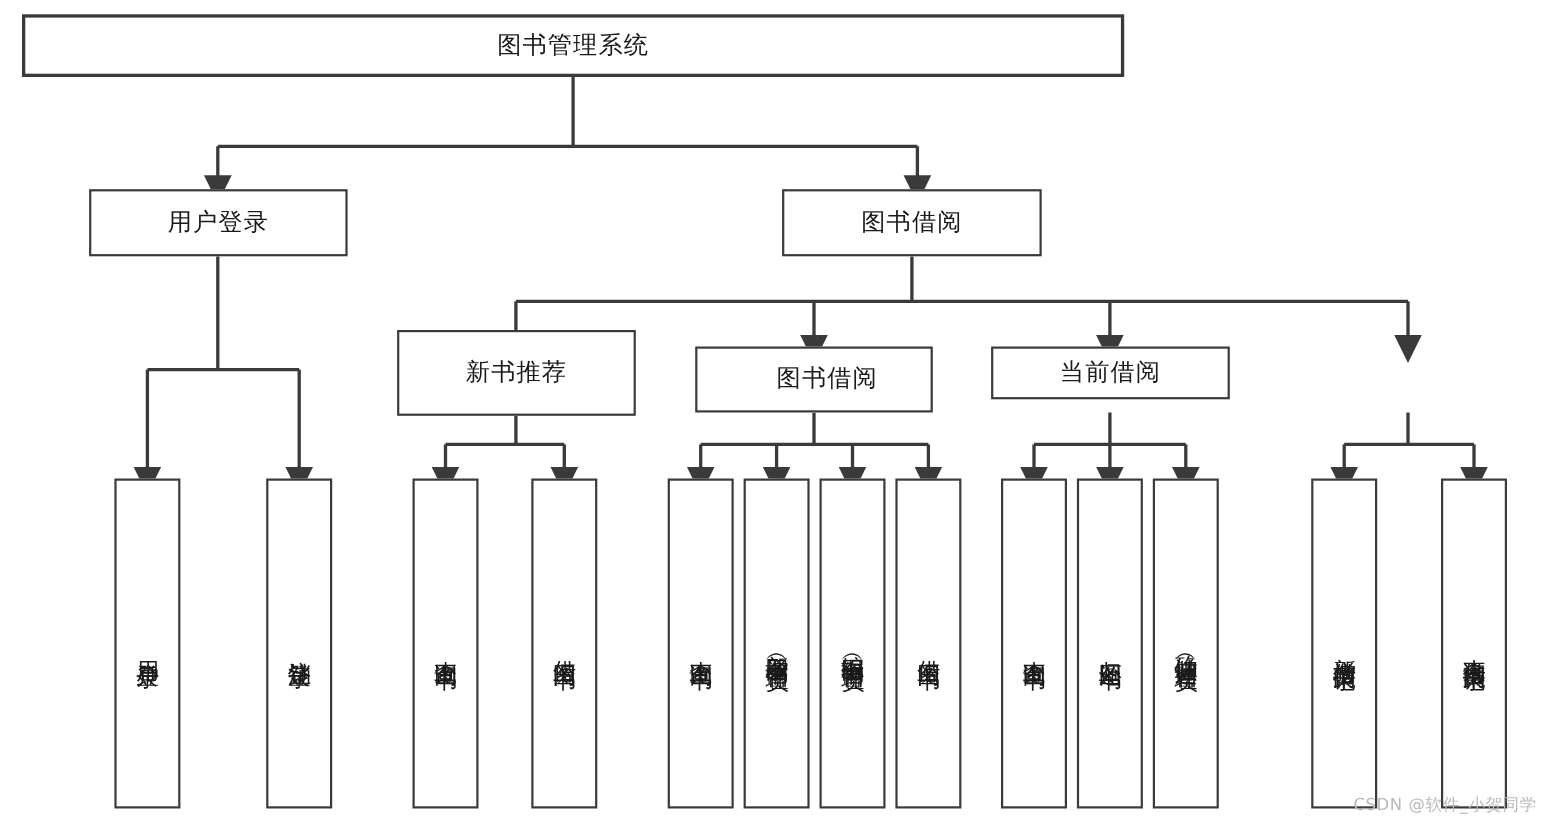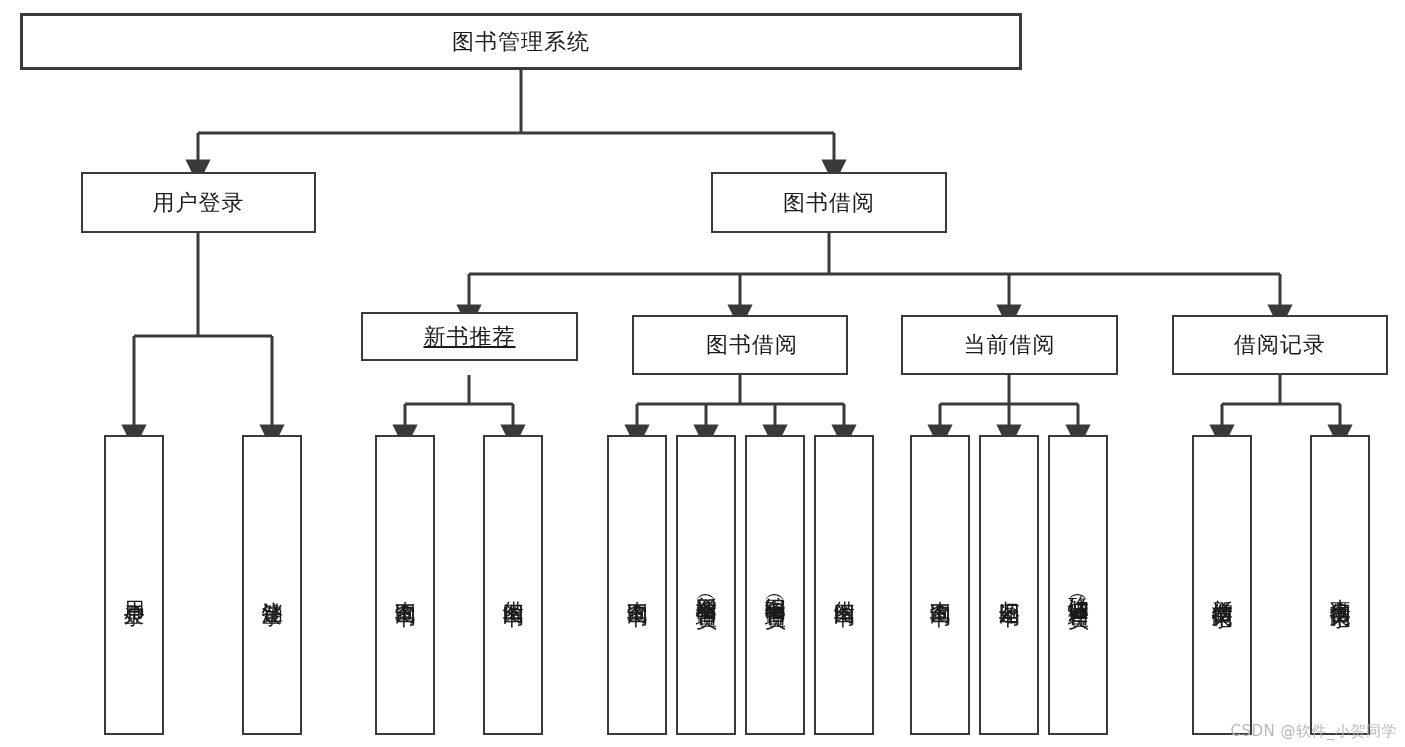--- a/index.html
+++ b/index.html
@@ -83,31 +83,28 @@
     <span class="lbl">图书管理系统</span>
   </div>
 
   <div class="node" style="left:81px;top:172px;width:235px;height:61px;">
     <span class="lbl">用户登录</span>
   </div>
   <div class="node" style="left:711px;top:172px;width:236px;height:61px;">
     <span class="lbl">图书借阅</span>
   </div>
 
-  <div class="node" style="left:361px;top:312px;width:217px;height:49px;text-decoration:underline;">
+  <div class="node" style="left:361px;top:300px;width:217px;height:78px;">
     <span class="lbl">新书推荐</span>
   </div>
   <div class="node" style="left:632px;top:315px;width:216px;height:60px;padding-left:24px;">
     <span class="lbl">图书借阅</span>
   </div>
-  <div class="node" style="left:901px;top:315px;width:217px;height:60px;">
+  <div class="node" style="left:901px;top:315px;width:217px;height:48px;">
     <span class="lbl">当前借阅</span>
-  </div>
-  <div class="node" style="left:1172px;top:315px;width:216px;height:60px;">
-    <span class="lbl">借阅记录</span>
   </div>
 
   <div class="leaf" style="left:104px;top:435px;width:60px;height:300px;">
     <span class="vlbl">用户登录</span>
   </div>
   <div class="leaf" style="left:242px;top:435px;width:60px;height:300px;">
     <span class="vlbl">注销登录</span>
   </div>
 
   <div class="leaf" style="left:375px;top:435px;width:60px;height:300px;">

